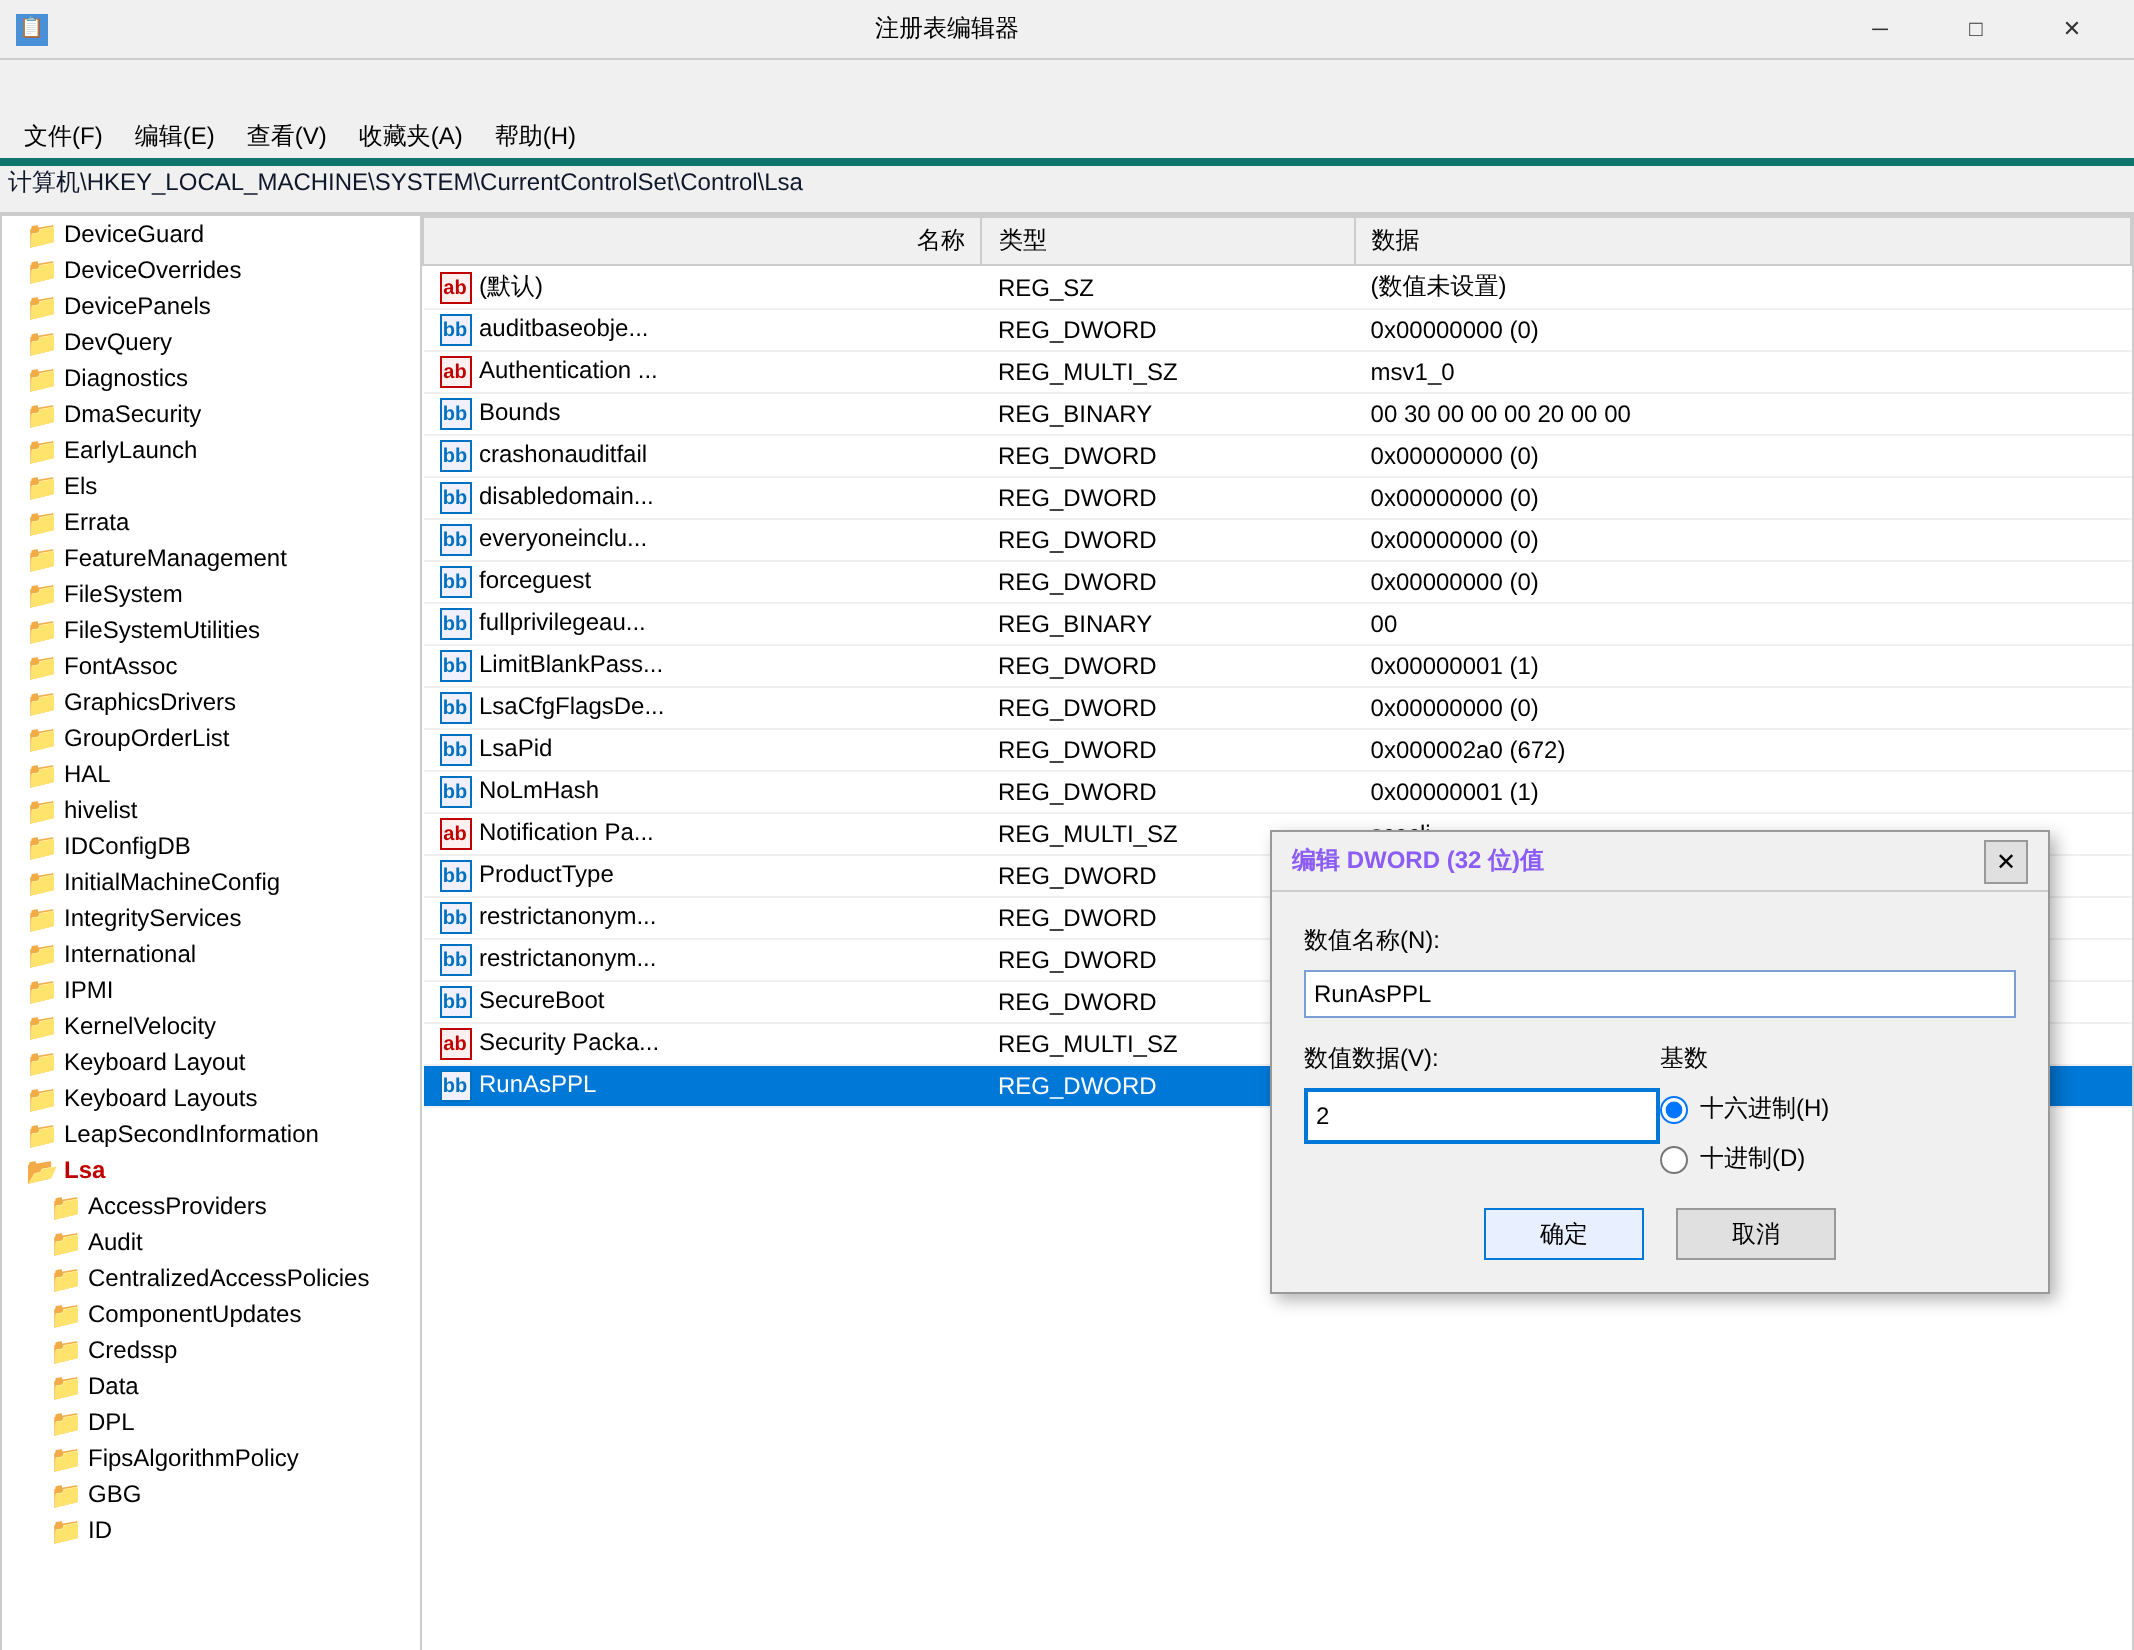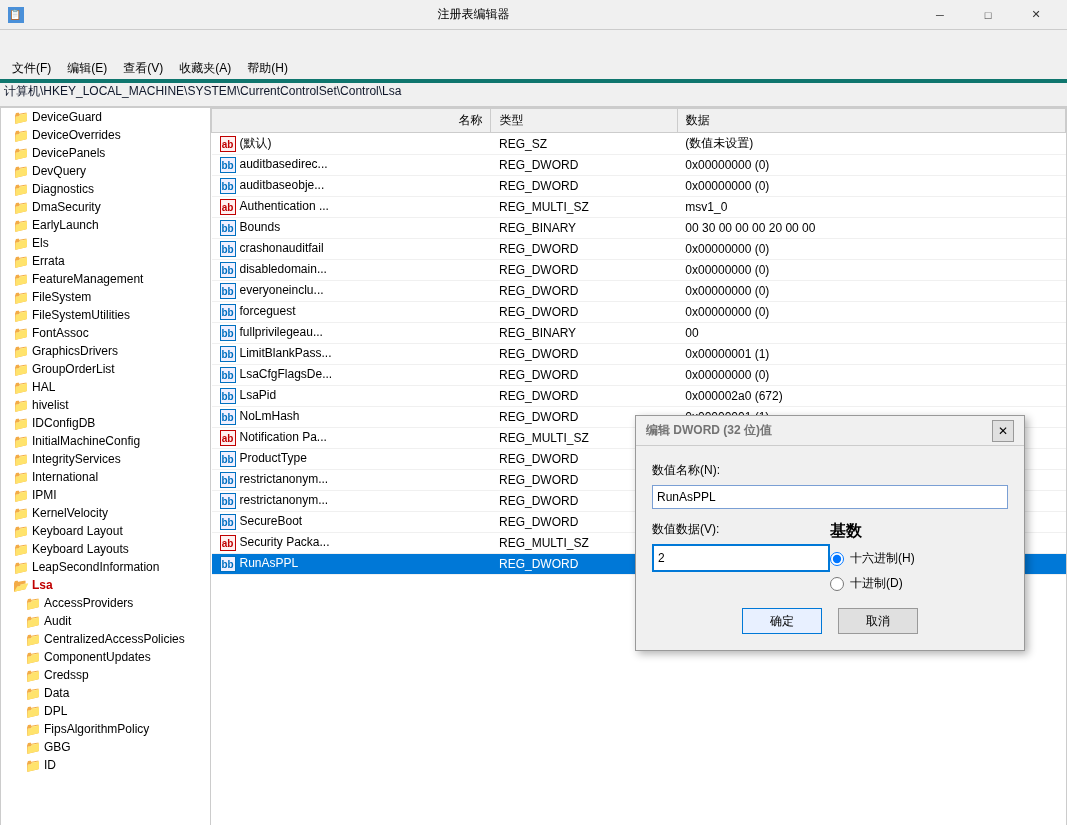--- a/index.html
+++ b/index.html
@@ -220,21 +220,21 @@
       height: 30px;
       display: flex;
       align-items: center;
       padding: 0 10px;
       border-bottom: 1px solid #ccc;
     }
     .modal-title-text {
       flex: 1;
       font-size: 12px;
       font-weight: bold;
-      color: #737373;
+      color: #8b5cf6;
     }
     .modal-close-btn {
       width: 22px;
       height: 22px;
       background: #e0e0e0;
       border: 1px solid #999;
       cursor: pointer;
       display: flex;
       align-items: center;
       justify-content: center;
@@ -307,22 +307,22 @@
       font-size: 12px;
       display: flex;
       align-items: center;
       justify-content: center;
     }
     .modal-btn.primary {
       background: #e8f0ff;
       border-color: #0078d7;
     }
     .base-label {
-      font-size: 16px;
-      font-weight: bold;
+      font-size: 12px;
+      font-weight: normal;
       margin-bottom: 8px;
     }
   </style>
 </head>
 <body>
 
 <div class="title-bar">
   <span class="title-bar-icon">📋</span>
   <span class="title-bar-text">注册表编辑器</span>
   <div class="title-bar-controls">
@@ -505,25 +505,20 @@
           <th style="min-width:180px;text-align:right;">名称</th>
           <th style="min-width:120px;">类型</th>
           <th style="min-width:250px;">数据</th>
         </tr>
       </thead>
       <tbody id="values-tbody">
       <tr>
             <td><span class="reg-icon ab">ab</span>(默认)</td>
             <td>REG_SZ</td>
             <td>(数值未设置)</td>
-          </tr>
-          <tr>
-            <td><span class="reg-icon bb">bb</span>auditbasedirec...</td>
-            <td>REG_DWORD</td>
-            <td>0x00000000 (0)</td>
           </tr>
           <tr>
             <td><span class="reg-icon bb">bb</span>auditbaseobje...</td>
             <td>REG_DWORD</td>
             <td>0x00000000 (0)</td>
           </tr>
           <tr>
             <td><span class="reg-icon ab">ab</span>Authentication ...</td>
             <td>REG_MULTI_SZ</td>
             <td>msv1_0</td>

